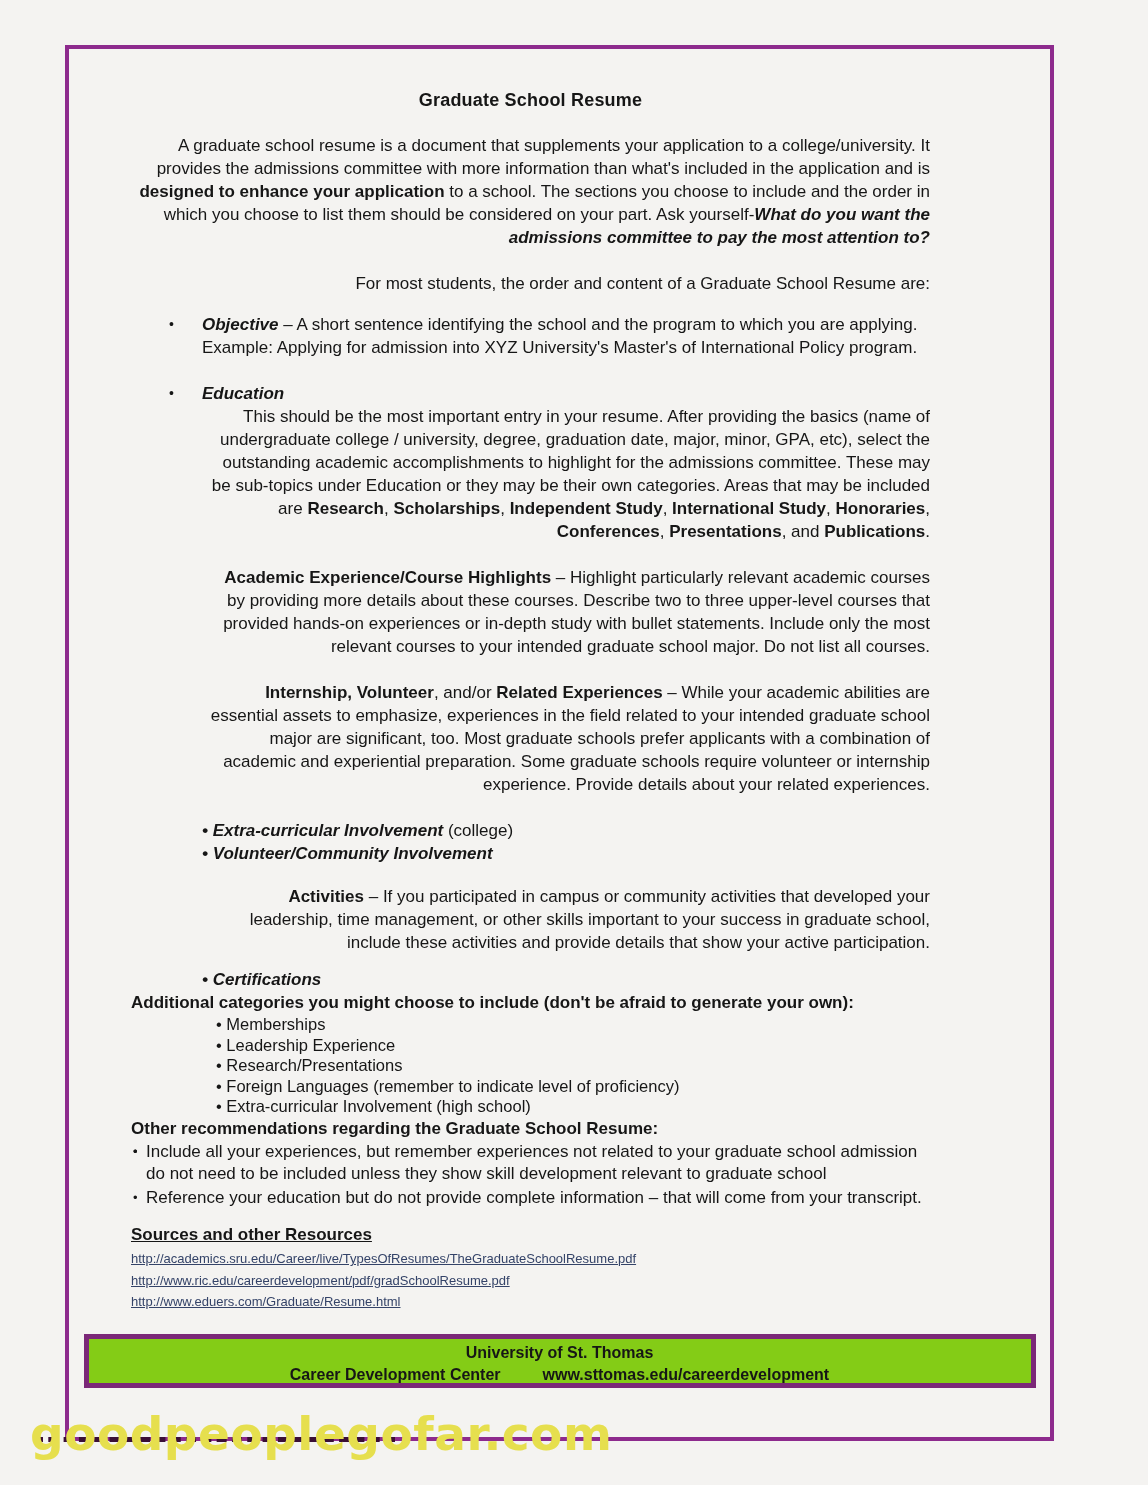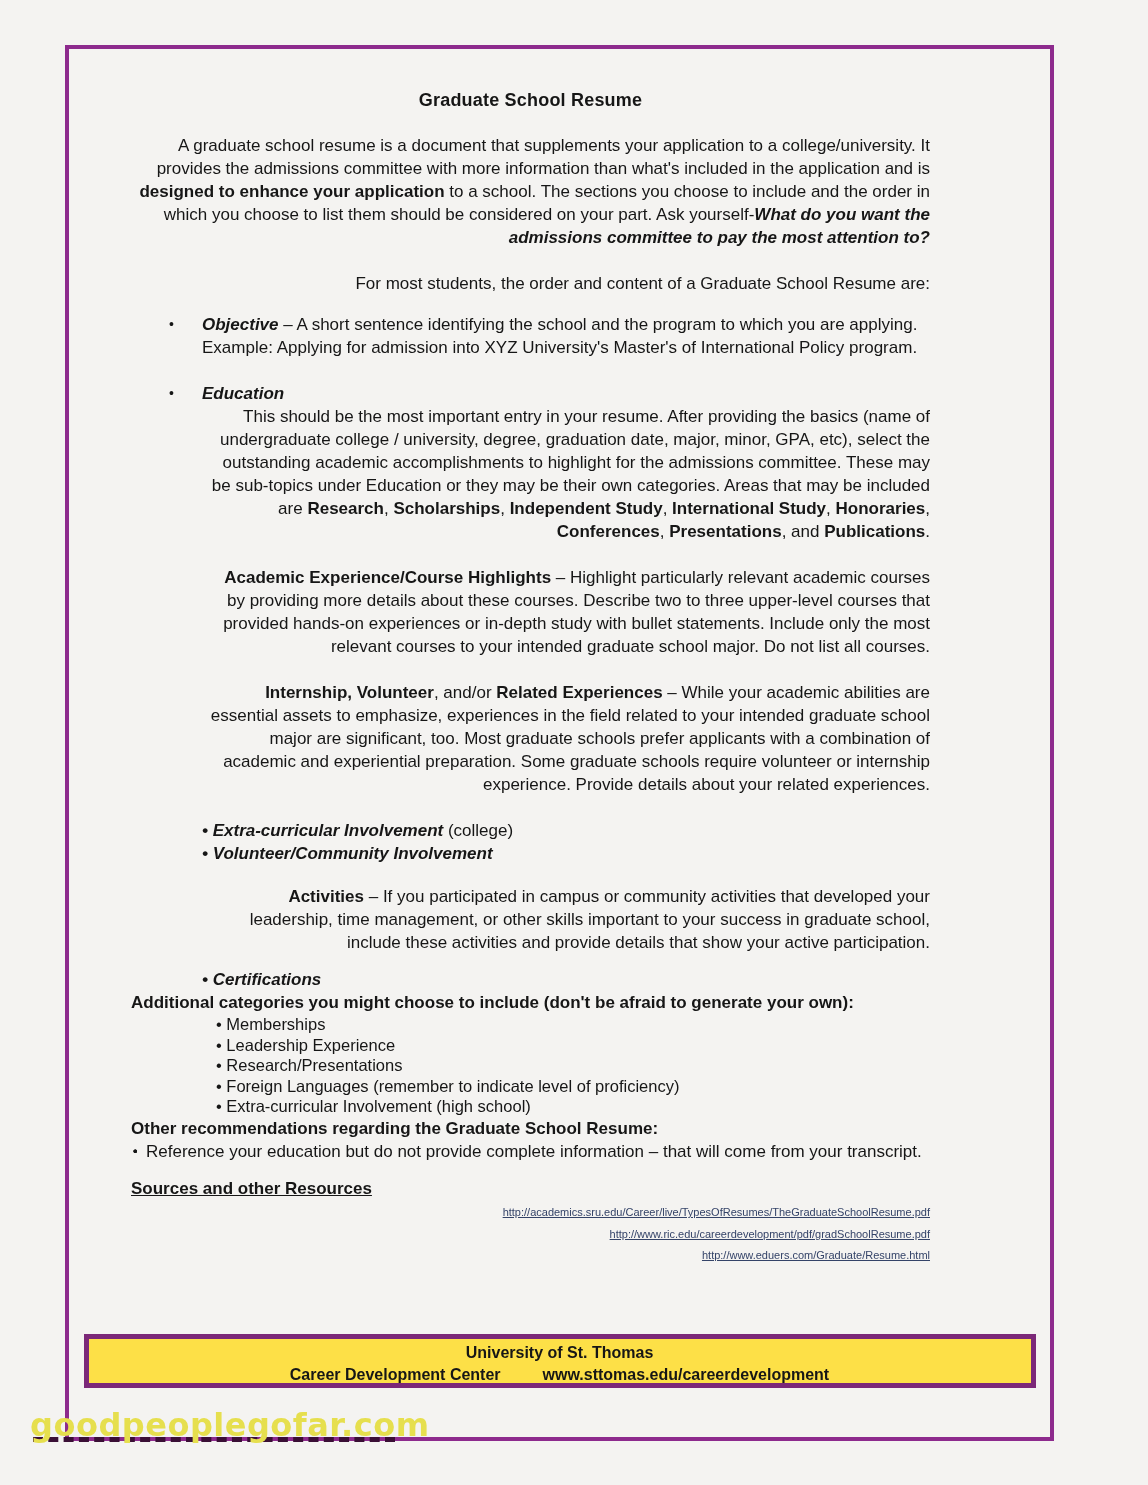--- a/index.html
+++ b/index.html
@@ -38,38 +38,38 @@
   .sub-bullets .sb{padding-left:85px;font-size:16.5px;line-height:20.5px;list-style:none;}
   .edge-bullets{margin:0;padding:0;}
   .edge-bullets .eb{position:relative;padding-left:15px;list-style:none;font-size:17px;line-height:22.5px;margin-bottom:1px;}
   .edge-bullets .eb .dot{position:absolute;left:2px;top:0;font-size:13px;}
   .sources-heading{
     font-weight:bold;text-decoration:underline;font-size:17px;
     margin:14px 0 2px 0;
   }
   .links a{
     display:block;color:#344368;
-    font-size:11px;line-height:21.5px;text-align:right;
+    font-size:13px;line-height:21.5px;
   }
   .footer-box{
     position:absolute;left:50%;transform:translateX(-50%);
     top:1285px;width:952px;height:54px;box-sizing:border-box;
-    border:5px solid #7b2878;background:#fde047;
+    border:5px solid #7b2878;background:#84cc16;
     text-align:center;font-weight:bold;font-size:16px;line-height:22px;
     padding-top:3px;
   }
   .footer-line2 span{display:inline-block;}
   .footer-line2 .gap{width:42px;}
   .watermark-underline{
     position:absolute;left:33px;top:1437px;width:362px;height:0;
     border-top:5px dashed #3a0f35;
   }
   .watermark{
     position:absolute;left:30px;top:1406px;
-    font-size:32px;font-weight:bold;color:#e6df4e;
+    font-size:47px;font-weight:bold;color:#e6df4e;
     letter-spacing:0.5px;
     font-family:"DejaVu Sans","Liberation Sans",sans-serif;
   }
 </style>
 </head>
 <body>
 
 <div class="frame">
   <div class="content">
 
@@ -109,21 +109,21 @@
       <li class="sb">• Memberships</li>
       <li class="sb">• Leadership Experience</li>
       <li class="sb">• Research/Presentations</li>
       <li class="sb">• Foreign Languages (remember to indicate level of proficiency)</li>
       <li class="sb">• Extra-curricular Involvement (high school)</li>
     </ul>
 
     <div class="b">Other recommendations regarding the Graduate School Resume:</div>
     <ul class="edge-bullets">
       <li class="eb"><span class="dot">•</span></li>
-      <li class="eb"><span class="dot">•</span></li>
+      <li class="eb"><span class="dot">•</span><span>Include all your experiences, but remember experiences not related to your graduate school admission do not need to be included unless they show skill development relevant to graduate school</span></li>
       <li class="eb"><span class="dot">•</span><span>Reference your education but do not provide complete information – that will come from your transcript.</span></li>
     </ul>
 
     <div class="sources-heading">Sources and other Resources</div>
     <div class="links">
       <a href="#">http://academics.sru.edu/Career/live/TypesOfResumes/TheGraduateSchoolResume.pdf</a>
       <a href="#">http://www.ric.edu/careerdevelopment/pdf/gradSchoolResume.pdf</a>
       <a href="#">http://www.eduers.com/Graduate/Resume.html</a>
     </div>
 

